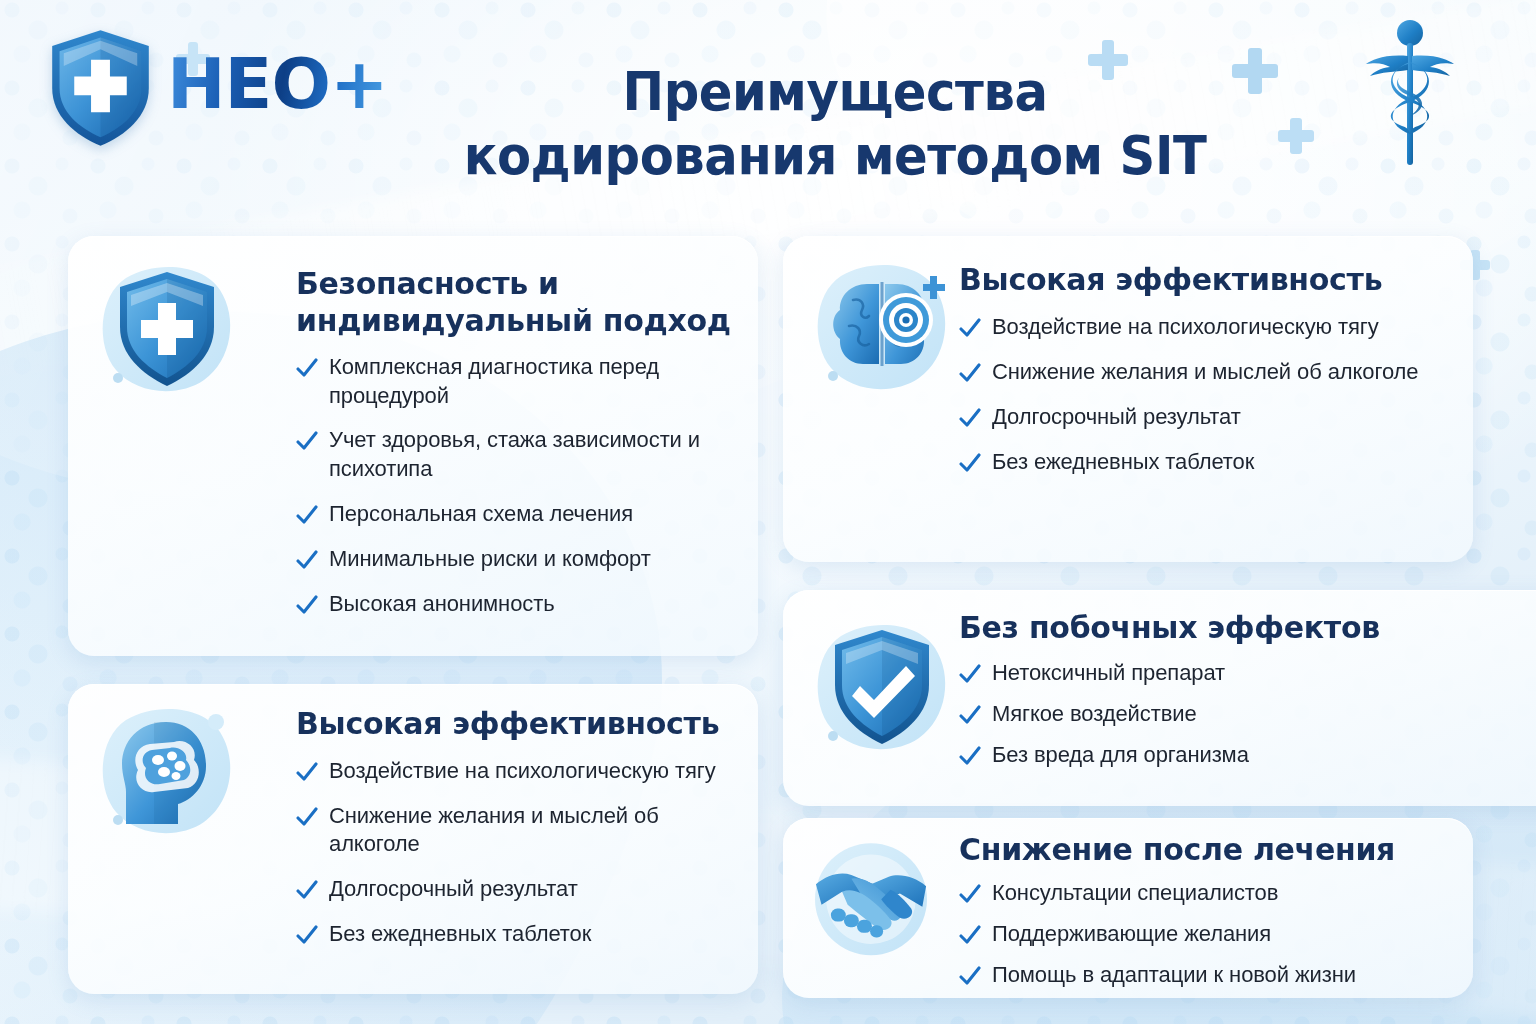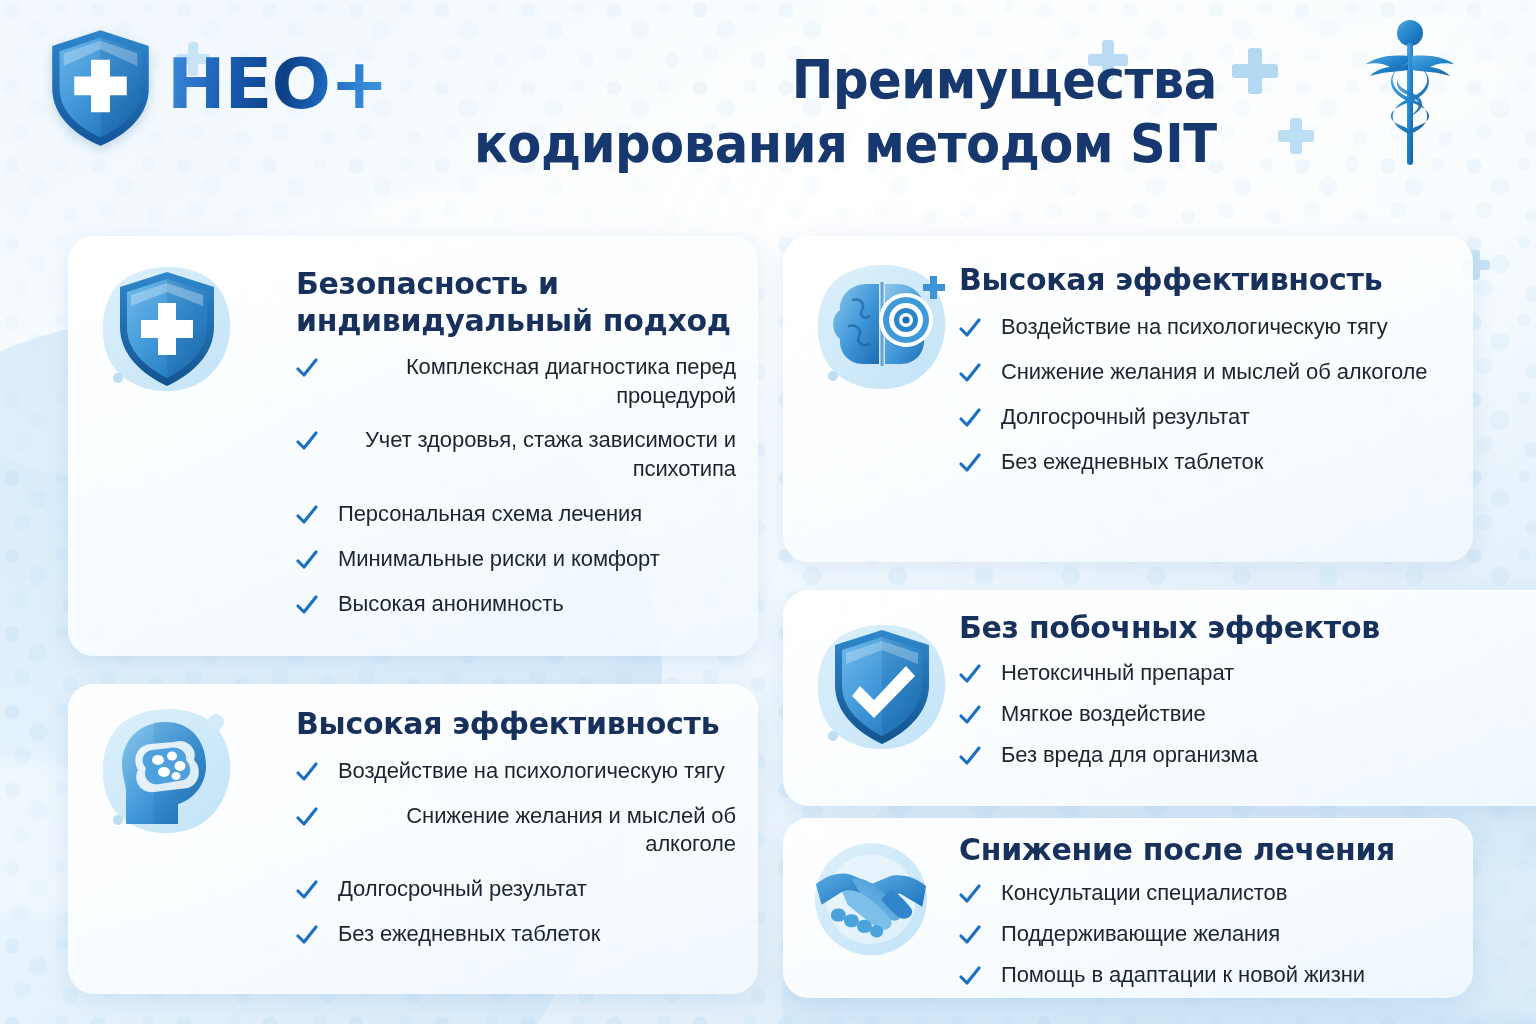--- a/index.html
+++ b/index.html
@@ -110,23 +110,23 @@
     background: linear-gradient(100deg, #3f8ede 0%, #1b5fb5 26%, #0d3f86 52%, #1f6ec6 74%, #4aa0e4 100%);
     -webkit-background-clip: text;
     background-clip: text;
     color: transparent;
     position: relative;
     top: -4px;
   }
 
   #title-block {
     position: absolute;
-    left: 420px; top: 48px;
+    left: 420px; top: 60px;
     width: 830px;
-    text-align: right;
+    text-align: center;
   }
   .title-line {
     font-family: "DejaVu Sans", sans-serif;
     font-size: 54px;
     font-weight: 700;
     color: #17386e;
     line-height: 1.18;
     letter-spacing: -0.5px;
     text-shadow: 0 2px 2px rgba(255,255,255,0.9);
     transform: scaleX(0.92);
@@ -166,23 +166,22 @@
     line-height: 1.22;
     letter-spacing: -0.3px;
     margin-bottom: 14px;
   }
 
   .bullets { list-style: none; }
 
   .bullet {
     display: flex;
     align-items: flex-start;
-    gap: 20px;
+    gap: 11px;
     margin-bottom: 16px;
-    text-align: right;
   }
   .bullet:last-child { margin-bottom: 0; }
 
   .check-icon { flex: 0 0 auto; width: 22px; height: 26px; margin-top: 3px; }
 
   .bullet-text {
     font-family: "Liberation Sans", sans-serif;
     font-size: 22px;
     color: #1d2430;
     line-height: 1.30;

